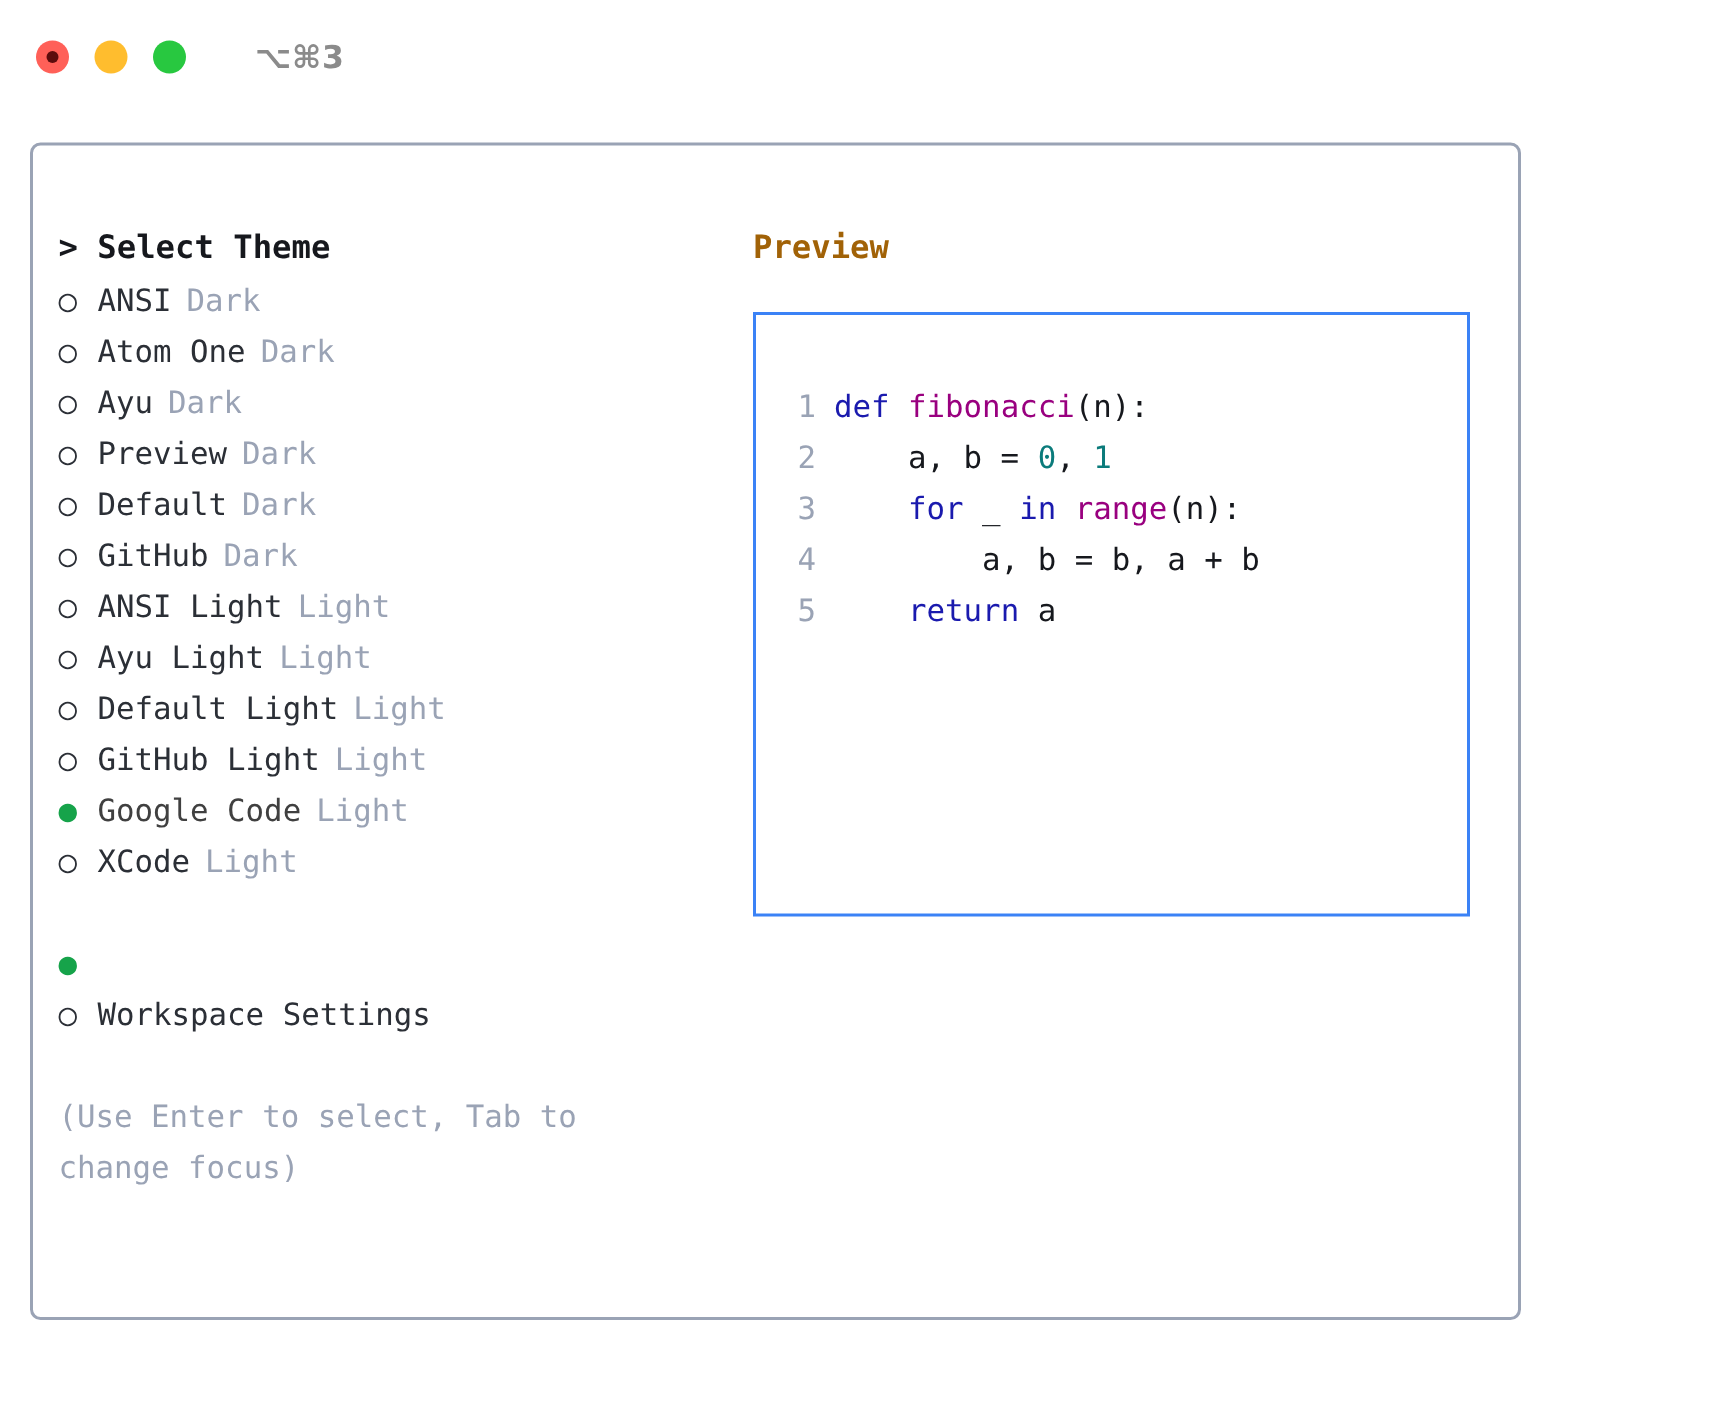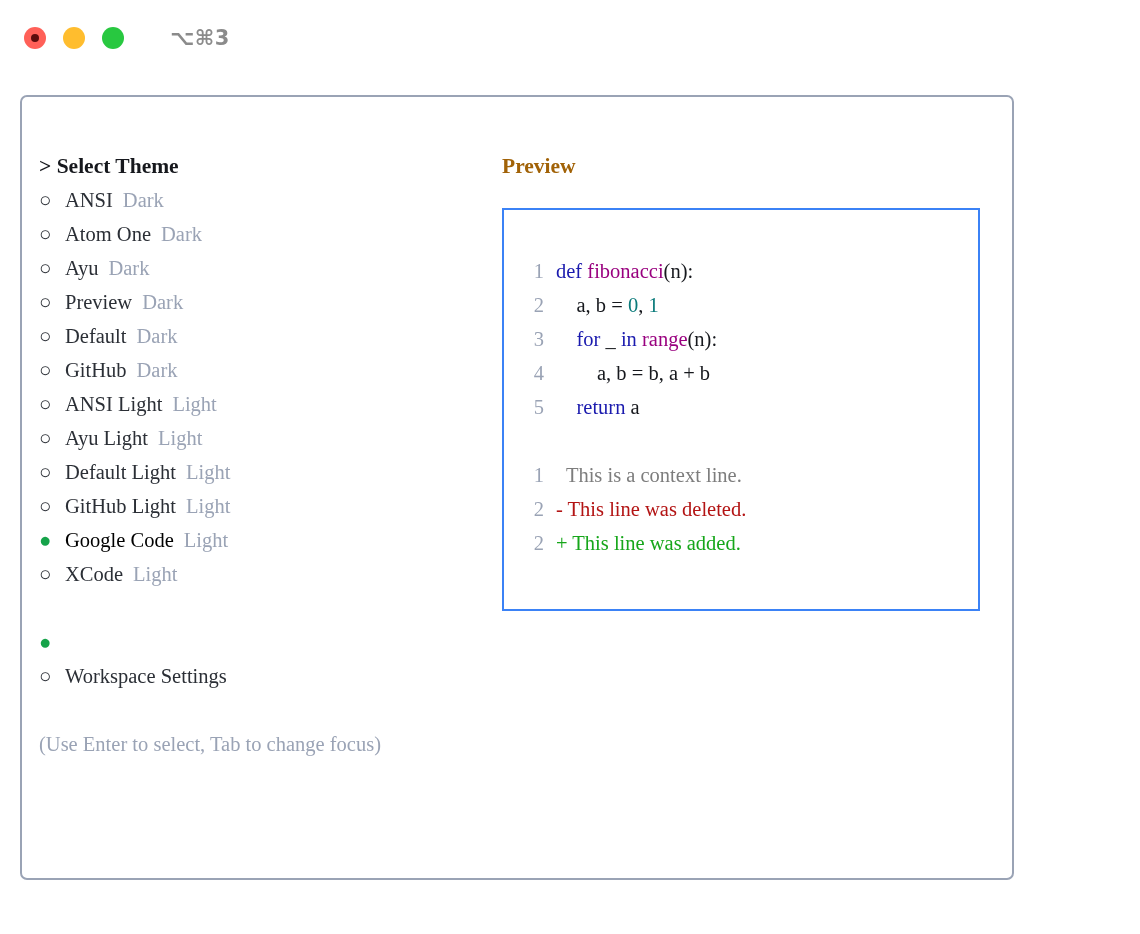--- a/index.html
+++ b/index.html
@@ -65,21 +65,20 @@
   
   .panel {
     position: absolute;
     left: 20px;
     top: 95px;
     width: 994px;
     height: 785px;
     border: 2px solid #9aa3b5;
     border-radius: 7px;
     background: #ffffff;
-    font-family: Liberation Serif, serif;
   }
 
   .panel-inner {
     position: absolute;
     left: 0; top: 0;
     width: 100%;
     height: 100%;
     display: flex;
   }
 
@@ -109,21 +108,21 @@
     color: #2b2f36;
     white-space: pre;
   }
   .opt-marker {
     display: inline-block;
     width: 26px;
     flex: 0 0 26px;
     color: #2b2f36;
   }
   .opt-marker.sel { color: #16a34a; }
-  .opt-label.sel  { color: #000000; }
+  .opt-label.sel  { color: #404040; }
   .opt-variant {
     color: #9aa3b5;
     margin-left: 10px;
   }
 
   .spacer-row { height: 34px; }
 
   .apply-heading {
     font-size: 20.5px;
     line-height: 34px;
@@ -228,22 +227,17 @@
 
       <div class="preview-box">
         <div id="code-lines">
             <div class="code-line"><span class="ln">1</span><span class="kw">def </span><span class="fn">fibonacci</span><span class="pln">(n):</span></div>
             <div class="code-line"><span class="ln">2</span><span class="pln">    a, b = </span><span class="num">0</span><span class="pln">, </span><span class="num">1</span></div>
             <div class="code-line"><span class="ln">3</span><span class="pln">    </span><span class="kw">for</span><span class="pln"> _ </span><span class="kw">in</span><span class="pln"> </span><span class="fn">range</span><span class="pln">(n):</span></div>
             <div class="code-line"><span class="ln">4</span><span class="pln">        a, b = b, a + b</span></div>
             <div class="code-line"><span class="ln">5</span><span class="pln">    </span><span class="kw">return</span><span class="pln"> a</span></div>
           </div>
         <div class="blank-line"></div>
-        <div id="diff-lines">
-            <div class="code-line"><span class="ln">1</span><span class="ctx">  </span><span class="ctx">This is a context line.</span></div>
-            <div class="code-line"><span class="ln">2</span><span class="del">- </span><span class="del">This line was deleted.</span></div>
-            <div class="code-line"><span class="ln">2</span><span class="add">+ </span><span class="add">This line was added.</span></div>
-          </div>
       </div>
     </div>
 
   </div>
 </div>
 
 </body></html>

